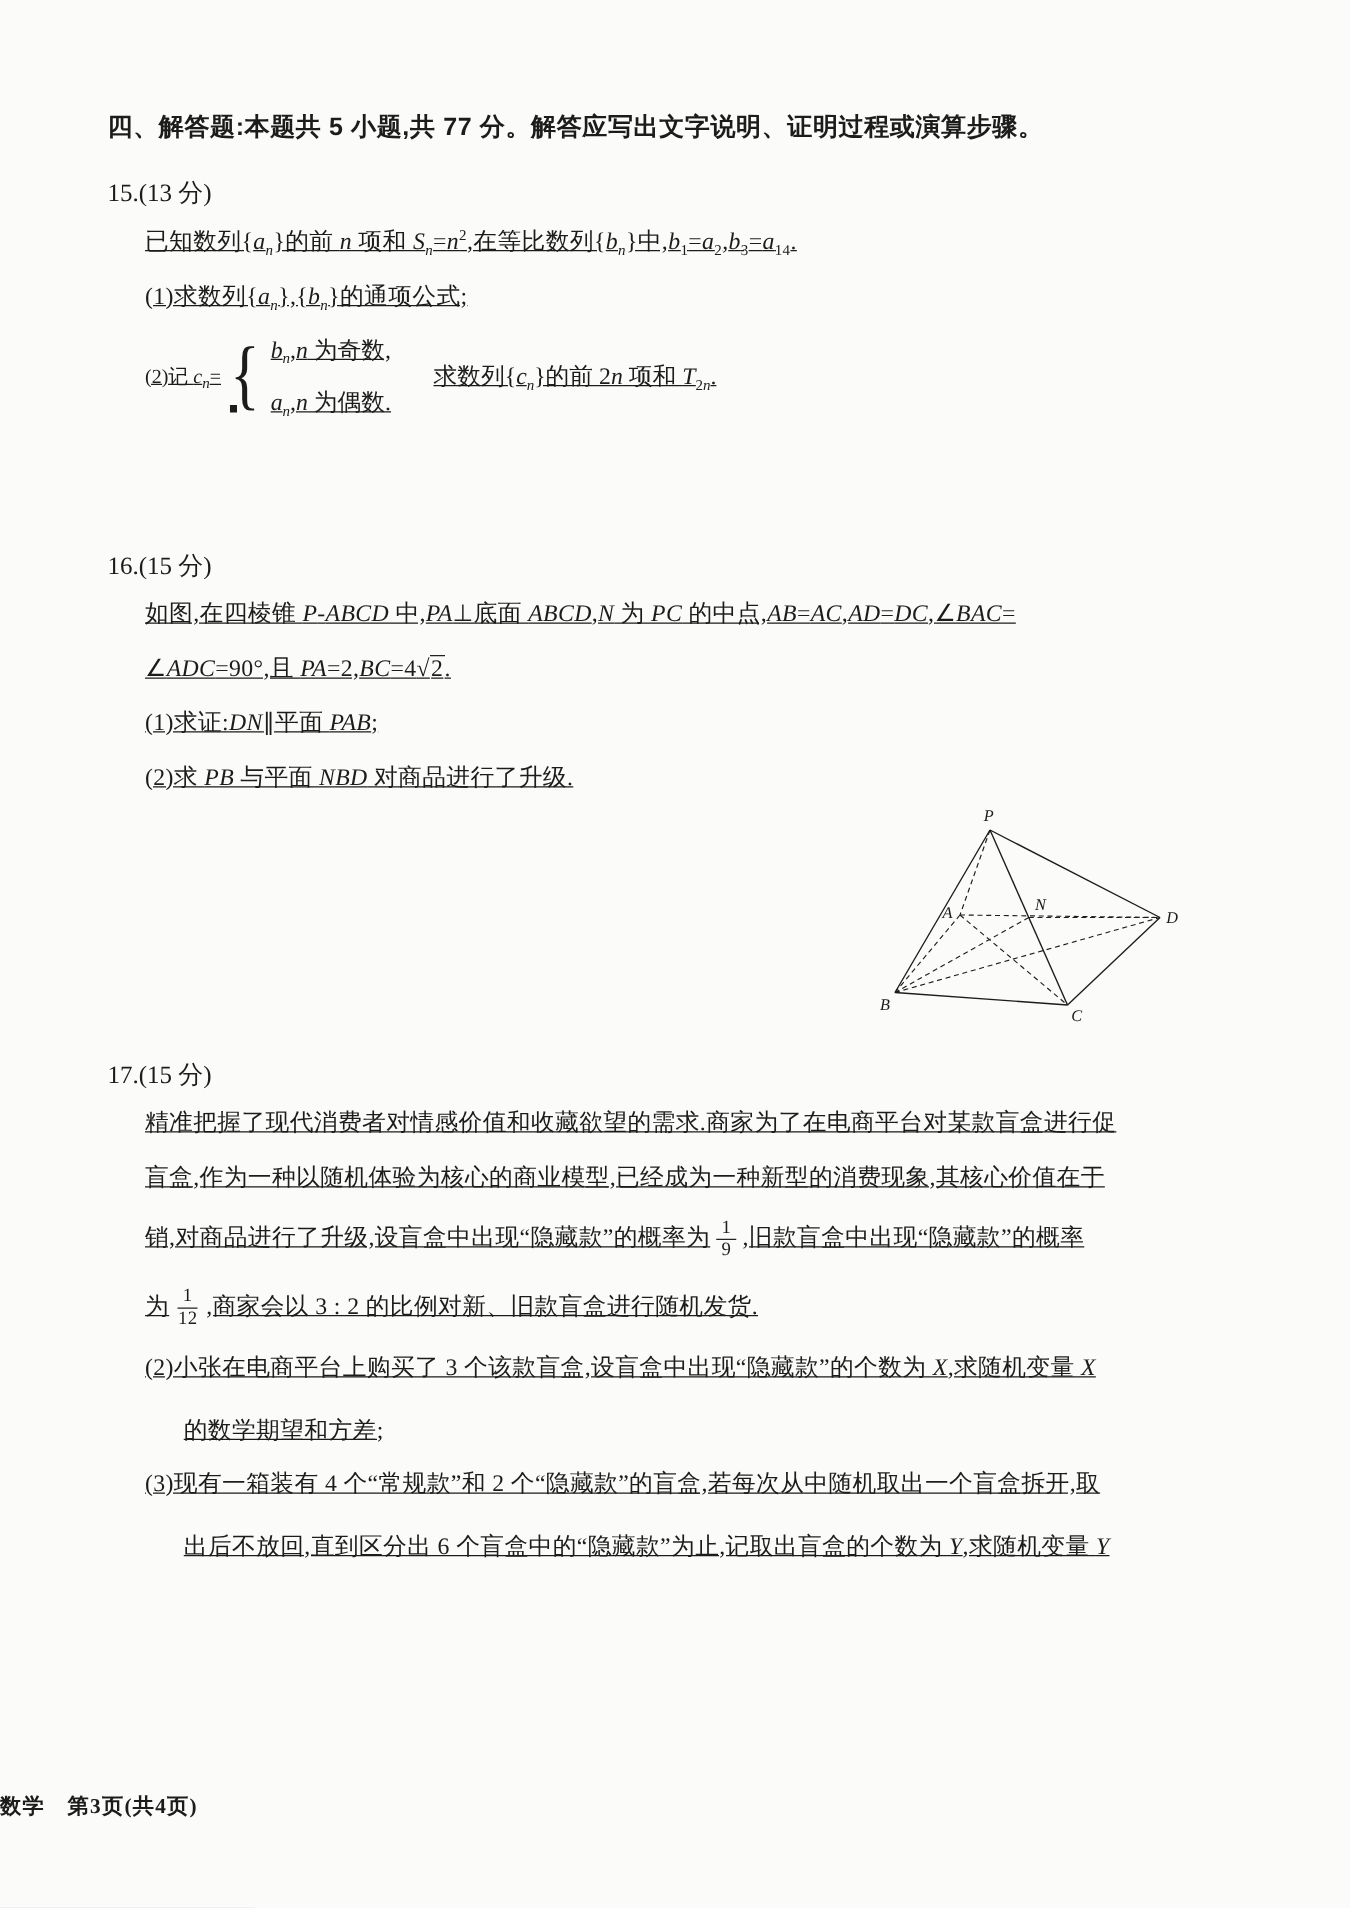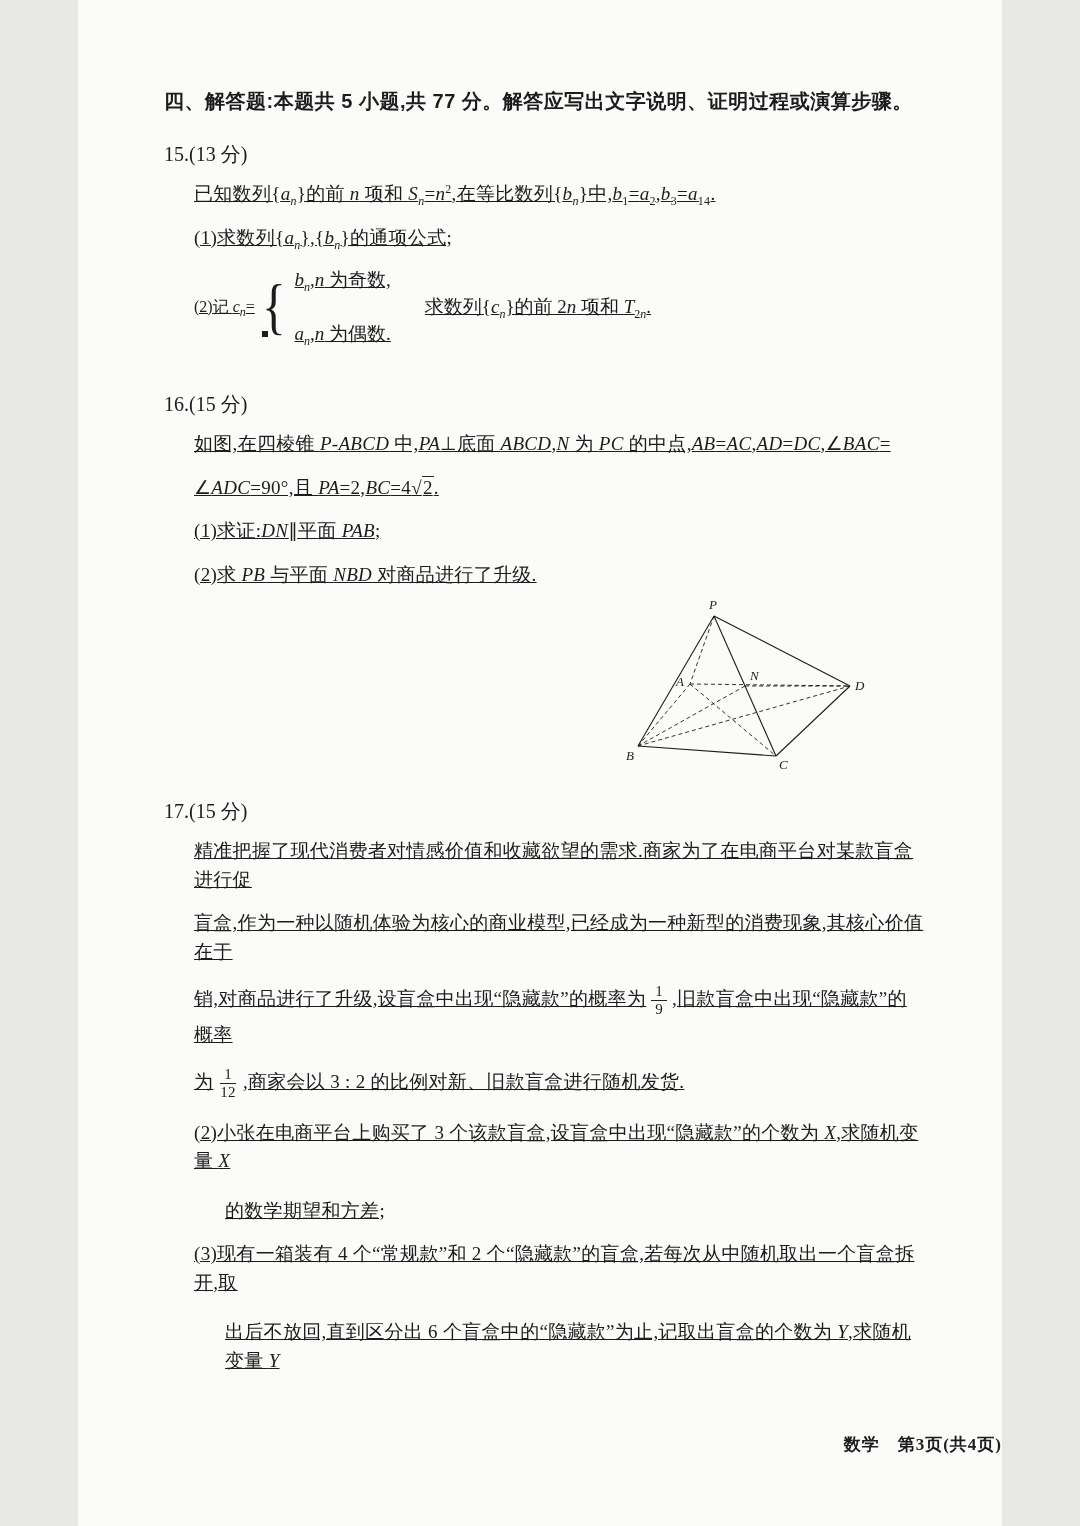--- a/index.html
+++ b/index.html
@@ -1,35 +1,35 @@
 <!DOCTYPE html>
 <html><head>
 <meta charset="utf-8">
 <style>
   html,body { margin:0; padding:0; background:#e8e8e6; }
   .page {
     position:relative;
-    width:924px; height:1526px;
+    width:1080px; height:1526px;
     margin:0 auto;
     background:#fbfbf9;
     color:#1c1c1c;
     font-family:"Liberation Serif", serif;
     box-sizing:border-box;
     padding:88px 78px 0 86px;
     overflow:hidden;
   }
   .sec-header {
     font-family:"Liberation Sans", sans-serif;
     font-weight:700;
     font-size:20px;
     margin-bottom:26px;
     letter-spacing:0.5px;
   }
   .problem { }
-  #p15 { margin-bottom:44px; }
+  #p15 { margin-bottom:104px; }
   #p16 { margin-bottom:28px; }
   .prob-num { font-size:20px; margin-bottom:12px; }
   .prob-body { margin-left:30px;text-decoration:underline; }
   .line {
     font-size:19px;
     line-height:1.5;
     margin-bottom:15px;
     letter-spacing:0.3px;
   }
   .line.cont { margin-left:31px;margin-top:21px; }
@@ -41,28 +41,28 @@
   }
   .frac .num { border-bottom:1.2px solid #222; padding:0 4px; }
   .frac .den { padding:0 2px; }
   .sqrt { white-space:nowrap; }
   .sqrt .sqrt-rad { border-top:1.2px solid #222; padding:0 1px; }
   .case-row { display:flex; align-items:center; margin-bottom:15px; }
   .brace {
     font-size:62px; font-weight:400; line-height:0.9;
     margin:0 6px 0 4px; transform:scaleX(0.8);
   }
-  .case-lines { display:flex; flex-direction:column; gap:28px; font-size:19px; }
+  .case-lines { display:flex; flex-direction:column; gap:16px; font-size:19px; }
   .case-suffix { margin-left:34px; font-size:19px; }
   .figure-wrap { display:flex; justify-content:flex-end; padding-right:60px; margin-top:-6px; }
   .figure-wrap svg { overflow:visible; }
   .fig-label { font-size:13px; font-style:italic; font-family:"Liberation Serif", serif; fill:#1c1c1c; }
   .footer {
     position:absolute; bottom:70px; left:0; right:0;
-    text-align:right; font-weight:700; font-size:17px;
+    text-align:left; font-weight:700; font-size:17px;
     letter-spacing:1px;
   }
 </style>
 </head>
 <body>
 
 <div class="page">
 
   <div class="sec-header">四、解答题:本题共 5 小题,共 77 分。解答应写出文字说明、证明过程或演算步骤。</div>
 

